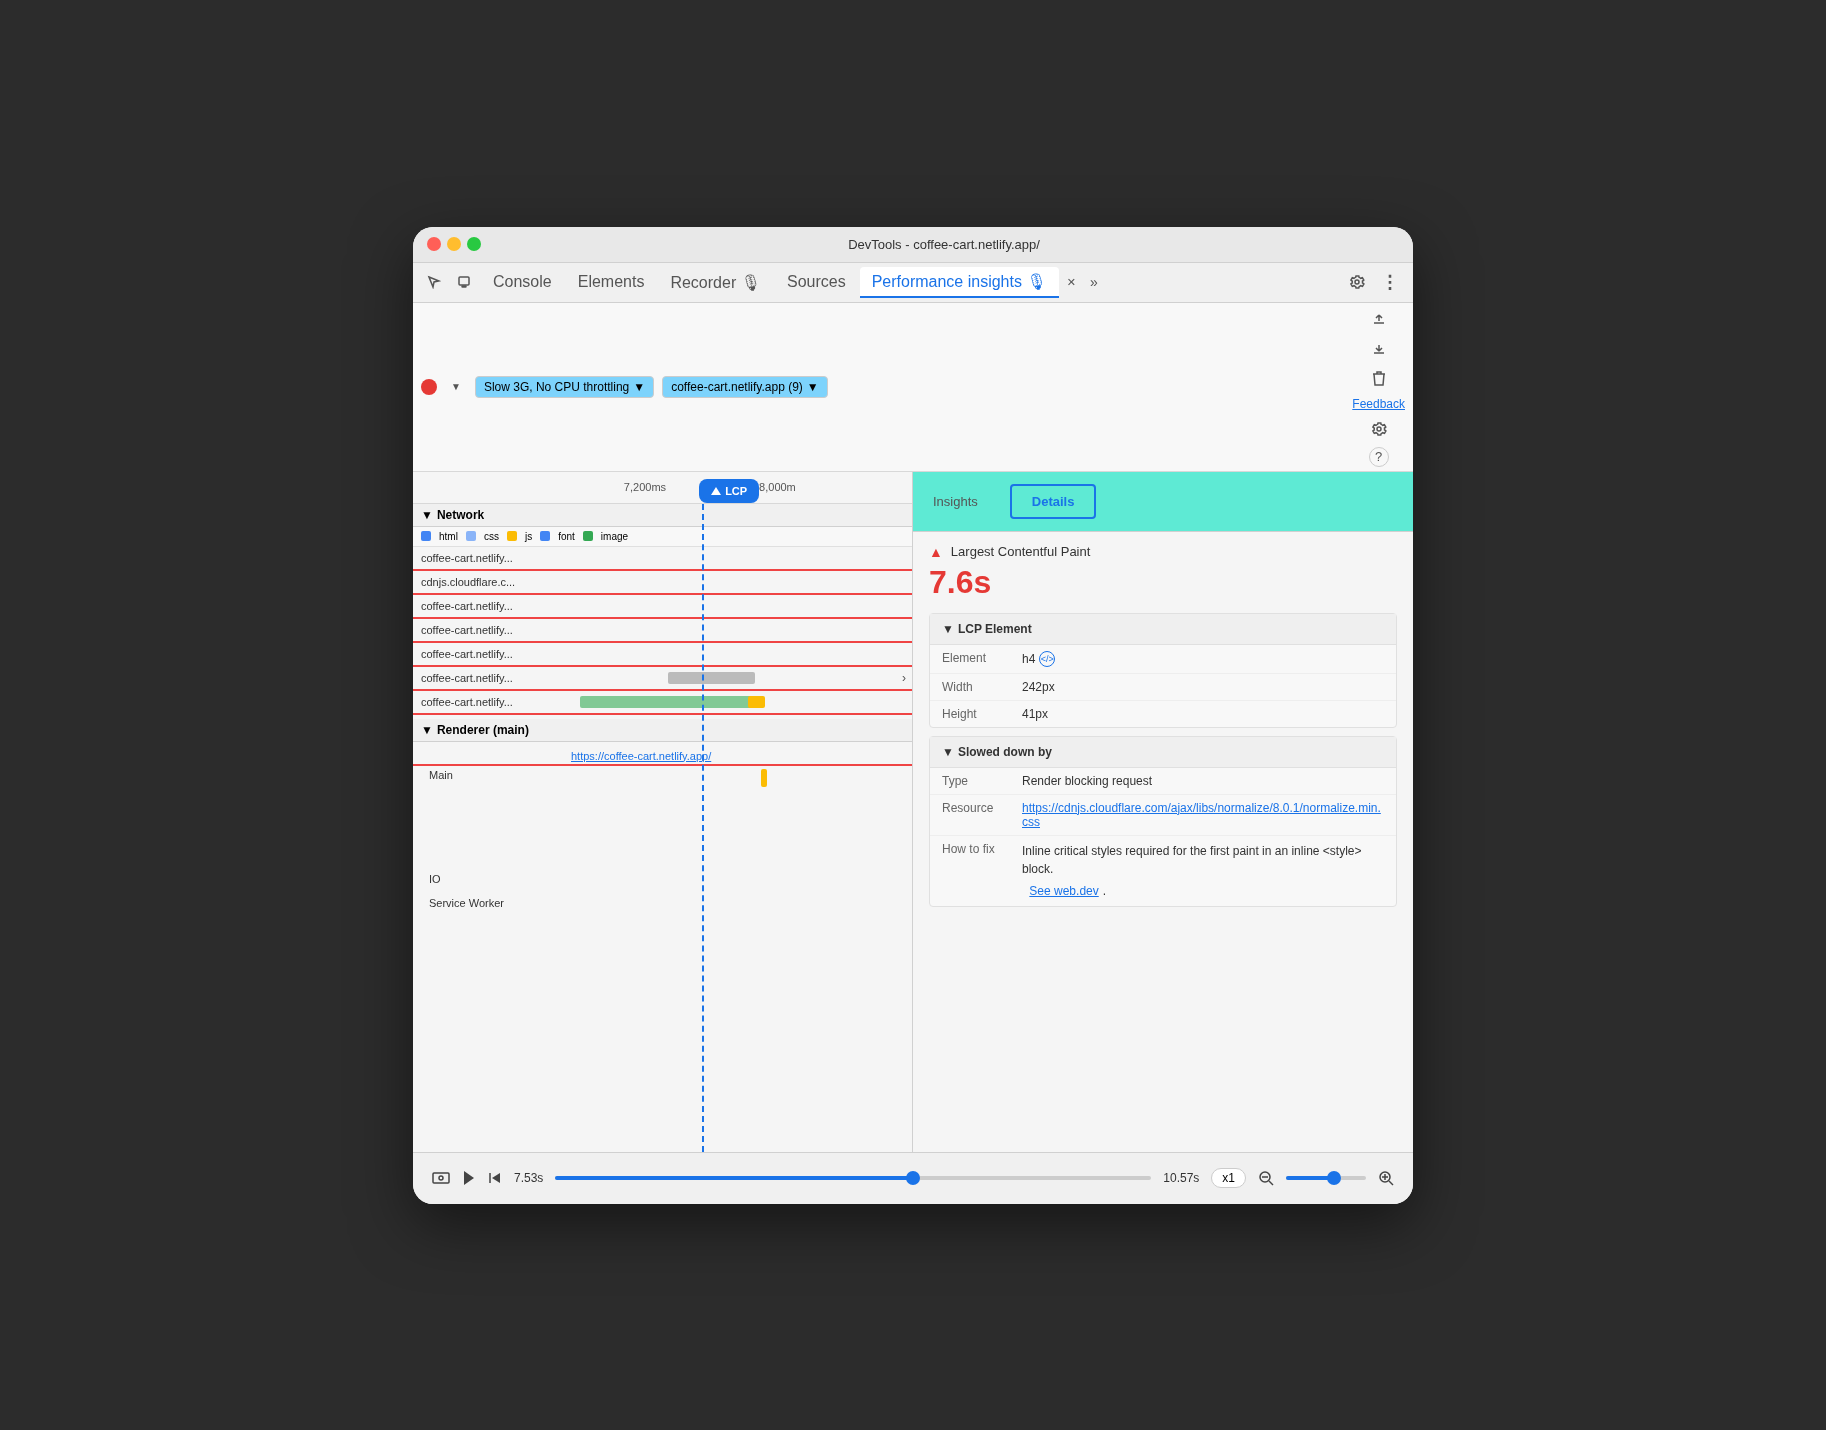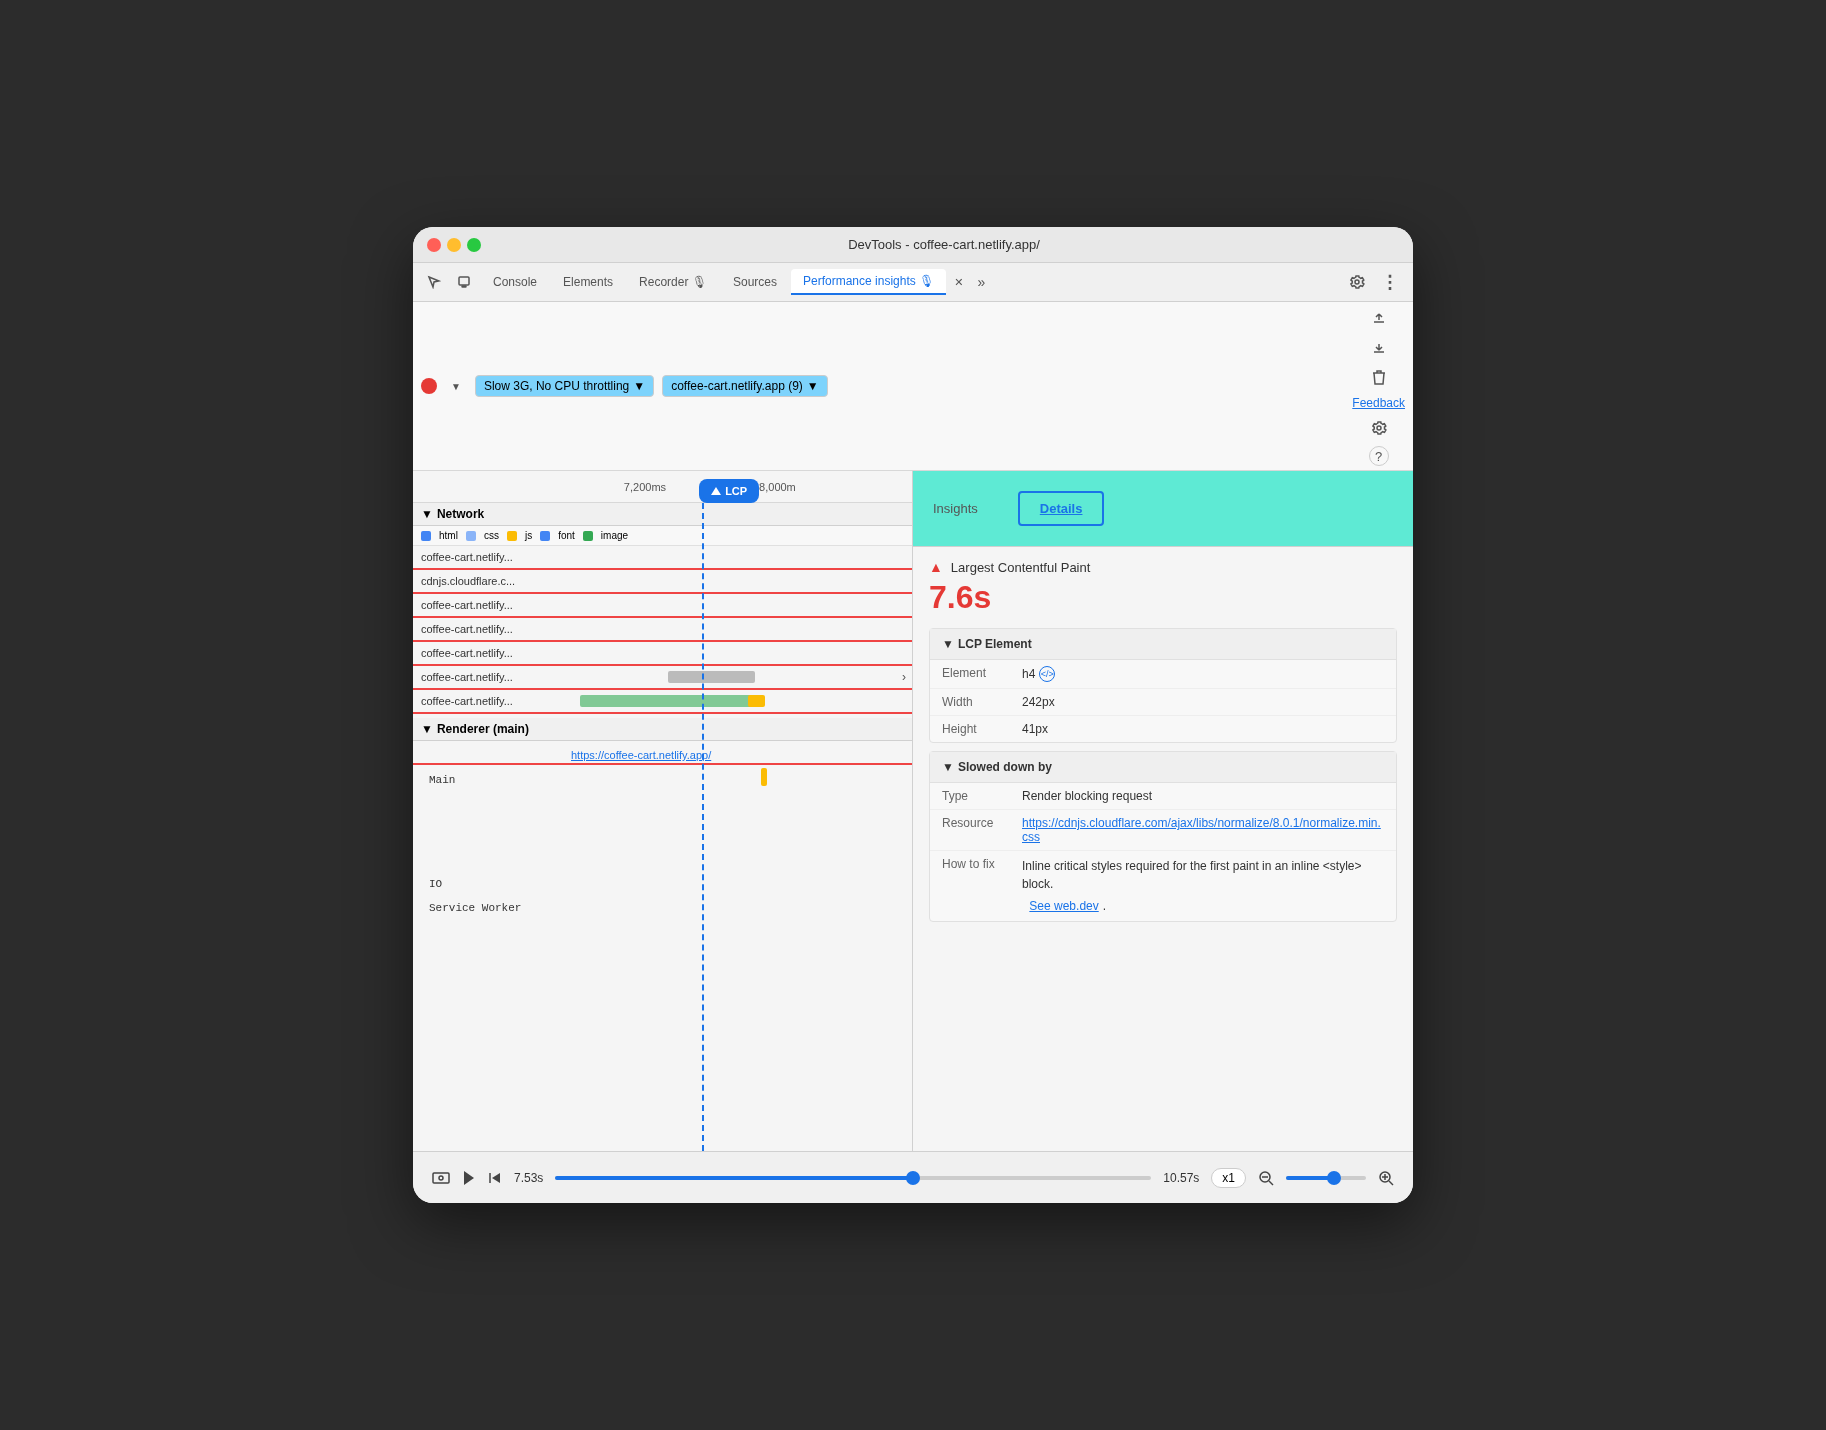--- a/index.html
+++ b/index.html
@@ -68,21 +68,21 @@
     .tab-bar {
       display: flex;
       align-items: center;
       flex: 1;
       gap: 2px;
     }
     .tab {
       padding: 5px 12px;
       border-radius: 4px 4px 0 0;
       cursor: pointer;
-      font-size: 12px;
+      font-size: 16px;
       color: #555;
       background: none;
       border: none;
       white-space: nowrap;
     }
     .tab.active {
       background: #fff;
       color: #1a73e8;
       border-bottom: 2px solid #1a73e8;
       font-weight: 500;
@@ -242,22 +242,21 @@
       font-size: 11px;
       text-decoration: underline;
       padding: 4px 8px;
     }
     .renderer-row {
       padding: 3px 8px;
       font-size: 11px;
       color: #555;
       height: 24px;
       display: flex;
-      align-items: flex-end;
-      font-family: Liberation Mono, monospace;
+      align-items: flex-start;
     }
     .right-panel {
       width: 50%;
       display: flex;
       flex-direction: column;
     }
     .insights-tabs {
       display: flex;
       border-bottom: 1px solid #d0d0d0;
       background: #5eead4;
@@ -268,23 +267,22 @@
       cursor: pointer;
       font-weight: 500;
       color: #555;
       background: none;
       border: none;
     }
     .insight-tab.active {
       border: 2px solid #1a73e8;
       border-radius: 4px;
       color: #1a73e8;
-      margin: 20px;
+      margin: 12px;
       font-weight: 600;
-      text-decoration: underline;
     }
     .details-panel {
       flex: 1;
       overflow-y: auto;
       padding: 12px 16px;
     }
     .lcp-title {
       display: flex;
       align-items: center;
       gap: 8px;

